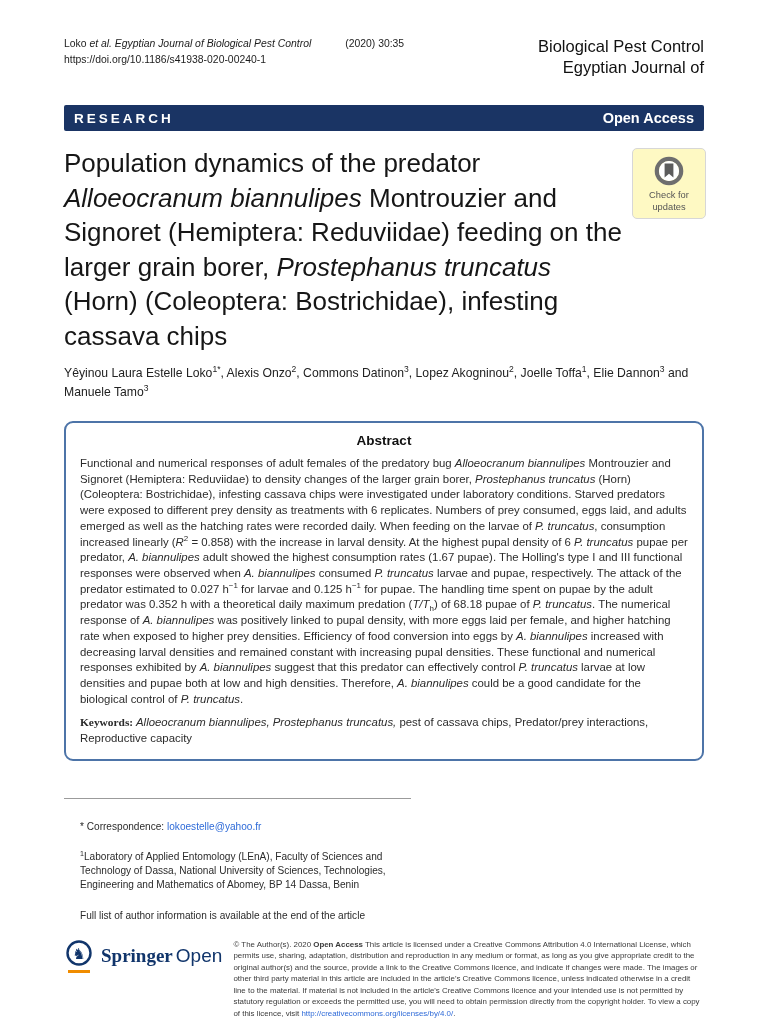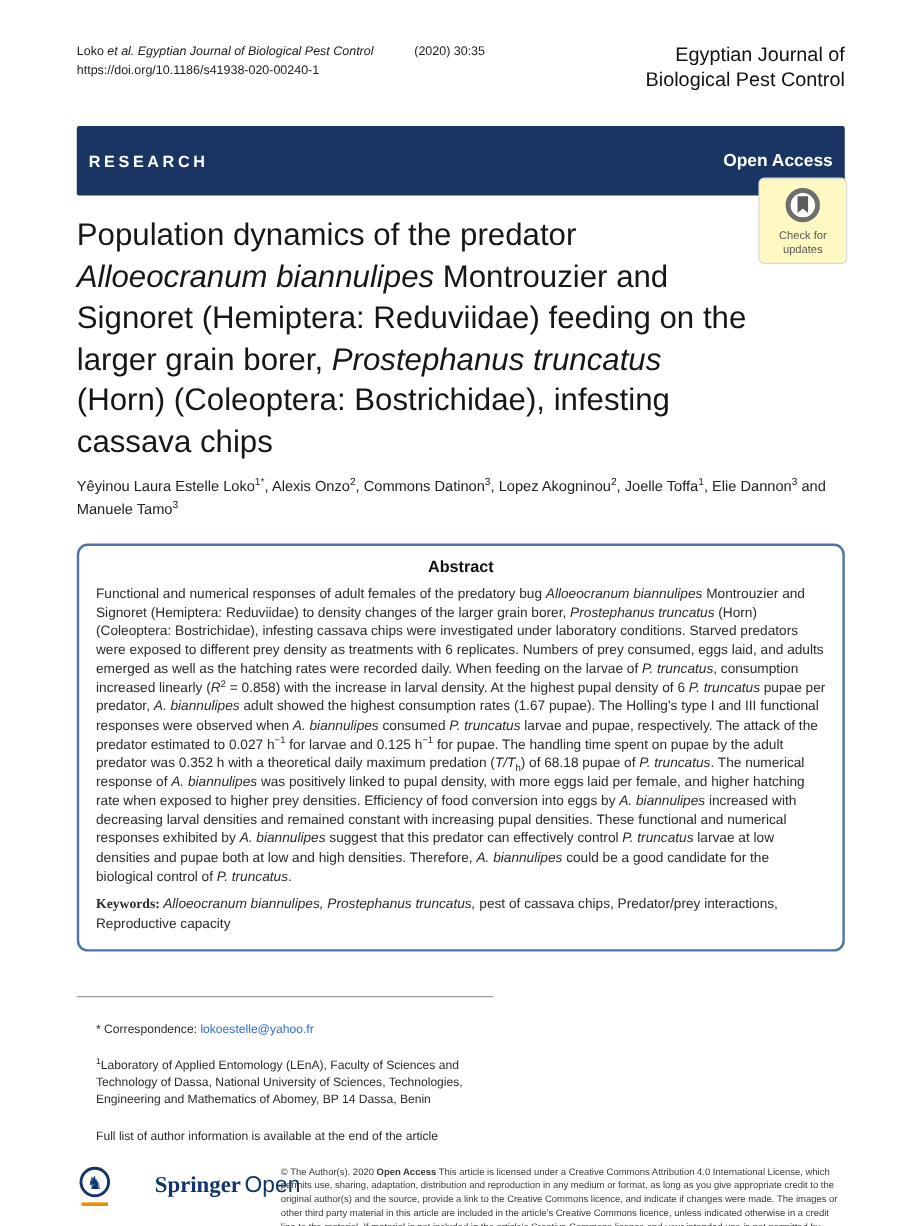--- a/index.html
+++ b/index.html
@@ -8,21 +8,21 @@
           box-sizing:border-box; padding:36px 64px 0 64px; overflow:hidden; }
 
   
   .hdr { display:flex; justify-content:space-between; align-items:flex-start; }
   .hdr-left { font-size:10.4px; line-height:1.5; color:#1c1c1c; }
   .cit-issue { margin-left:34px; }
   .hdr-right { font-size:16.5px; line-height:1.25; text-align:right; color:#111; }
 
   
   .bar { margin-top:28px; height:26px; background:#1a3464; border-radius:2px;
-         display:flex; justify-content:space-between; align-items:center; padding:16px 10px; }
+         display:flex; justify-content:space-between; align-items:center; padding:0 10px; }
   .bar-left { color:#fff; font-weight:700; font-size:13.5px; letter-spacing:3px; }
   .bar-right { color:#fff; font-weight:700; font-size:14.5px; }
 
   
   .title { margin-top:15px; width:566px; font-size:26px; line-height:34.5px; font-weight:400; color:#161616; }
   .badge { position:absolute; top:148px; right:62px; width:74px; box-sizing:border-box;
            background:#fef9c3; border:1px solid #d7d7d7; border-radius:5px; text-align:center;
            padding:7px 4px 5px; cursor:pointer; }
   .badge-label { font-size:9.3px; line-height:1.25; color:#555; }
 
@@ -38,42 +38,42 @@
   .fn { margin-top:37px; width:347px; border-top:1px solid #9b9b9b; padding-top:5px;
         font-size:10.1px; line-height:14.2px; color:#2b2b2b; }
   .fn p { margin:16px; }
 
   
   .footer { margin-top:15px; display:flex; justify-content:space-between; align-items:flex-start; }
   .logo { display:flex; align-items:center; width:170px; }
   .logo-mark { display:flex; flex-direction:column; align-items:center; margin-right:7px; }
   .logo-underline { width:22px; height:3px; background:#f08c00; margin-top:1px; }
   .logo-word { font-size:19px; color:#11356b; white-space:nowrap; }
-  .logo-word .w1 { font-family:"Liberation Serif", serif; font-weight:700;margin-left:28px; }
+  .logo-word .w1 { font-family:"Liberation Serif", serif; font-weight:700; }
   .logo-word .w2 { font-family:"Liberation Sans", sans-serif; font-weight:400; margin-left:3px;margin-top:12px; }
   .cprt { width:472px; font-size:7.9px; line-height:11.5px; color:#3a3a3a; text-align:left; }
 
   .lnk { color:#2f6bd8; cursor:pointer; text-decoration:none; }
   sup, sub { line-height:0; font-size:70%; font-style:normal; }
 </style>
 </head>
 <body>
 
 <div class="page">
 
   <div class="hdr">
     <div class="hdr-left">
       <div>
         <span><span>Loko </span><span style="font-style: italic;">et al. Egyptian Journal of Biological Pest Control</span></span><span class="cit-issue">(2020) 30:35</span>
       </div>
       <div>https://doi.org/10.1186/s41938-020-00240-1</div>
     </div>
     <div class="hdr-right">
+      <div>Biological Pest Control</div>
       <div>Egyptian Journal of</div>
-      <div>Biological Pest Control</div>
     </div>
   </div>
 
   <div class="bar">
     <span class="bar-left">RESEARCH</span>
     <span class="bar-right">Open Access</span>
   </div>
 
   <div class="badge">
     <svg width="30" height="30" viewBox="0 0 30 30">

